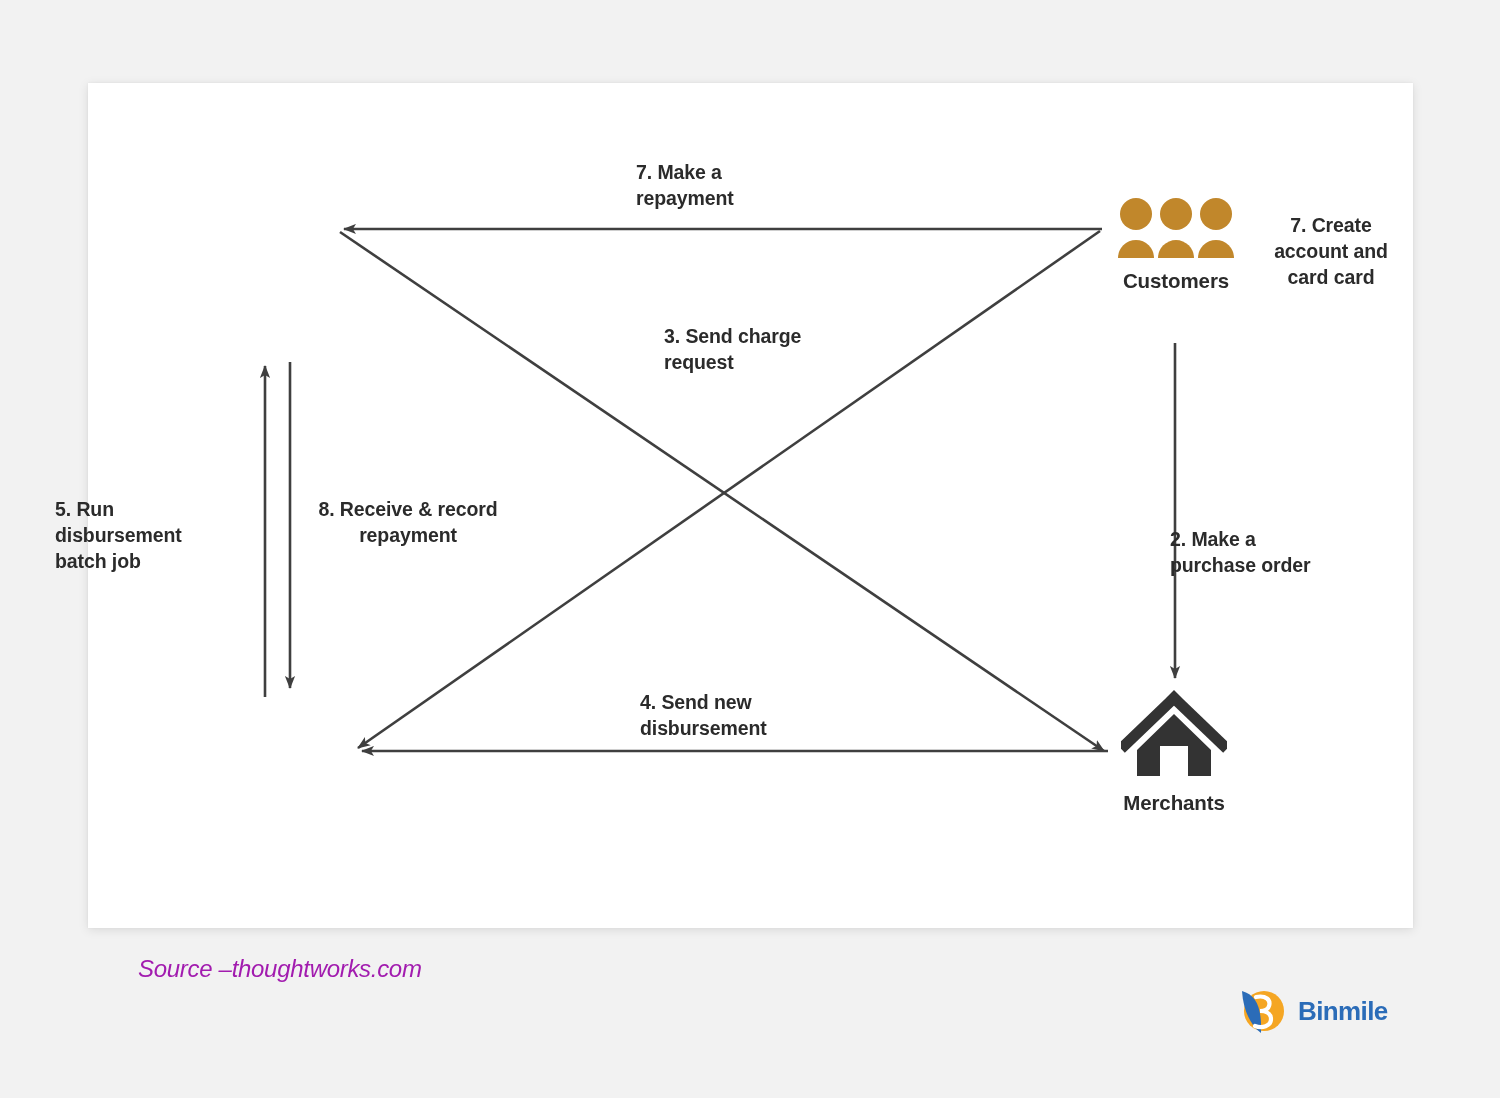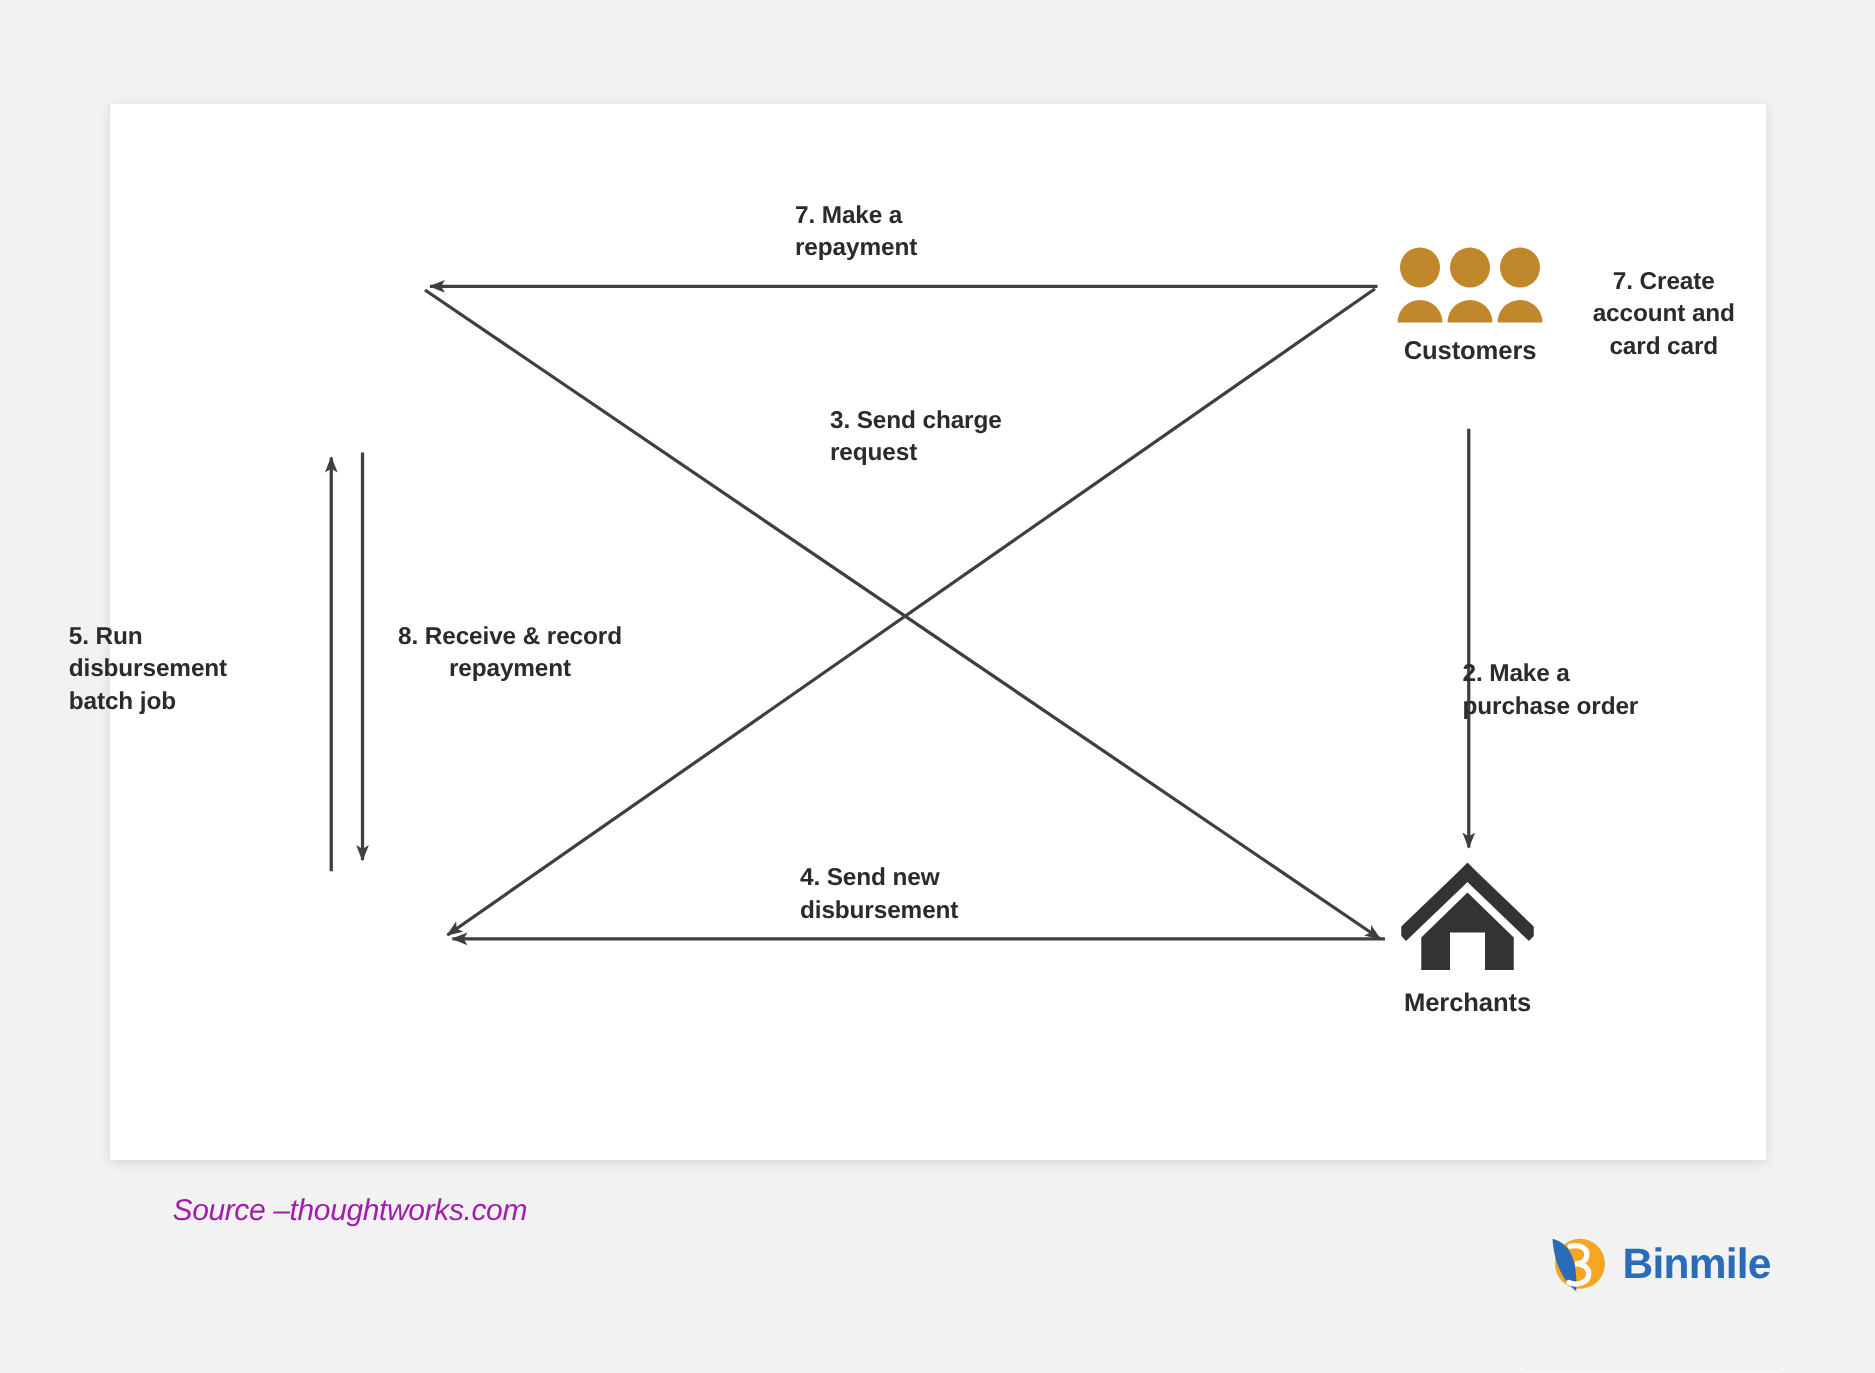--- a/index.html
+++ b/index.html
@@ -93,21 +93,21 @@
   }
   #brand-logo {
     position: absolute;
     left: 1236px;
     top: 985px;
     display: flex;
     align-items: center;
     gap: 10px;
   }
   #brand-name {
-    font-size: 34px;
+    font-size: 26px;
     font-weight: bold;
     color: #2b6cb8;
     letter-spacing: -0.6px;
   }
 </style>
 </head>
 <body>
 
 <div id="page">
 

